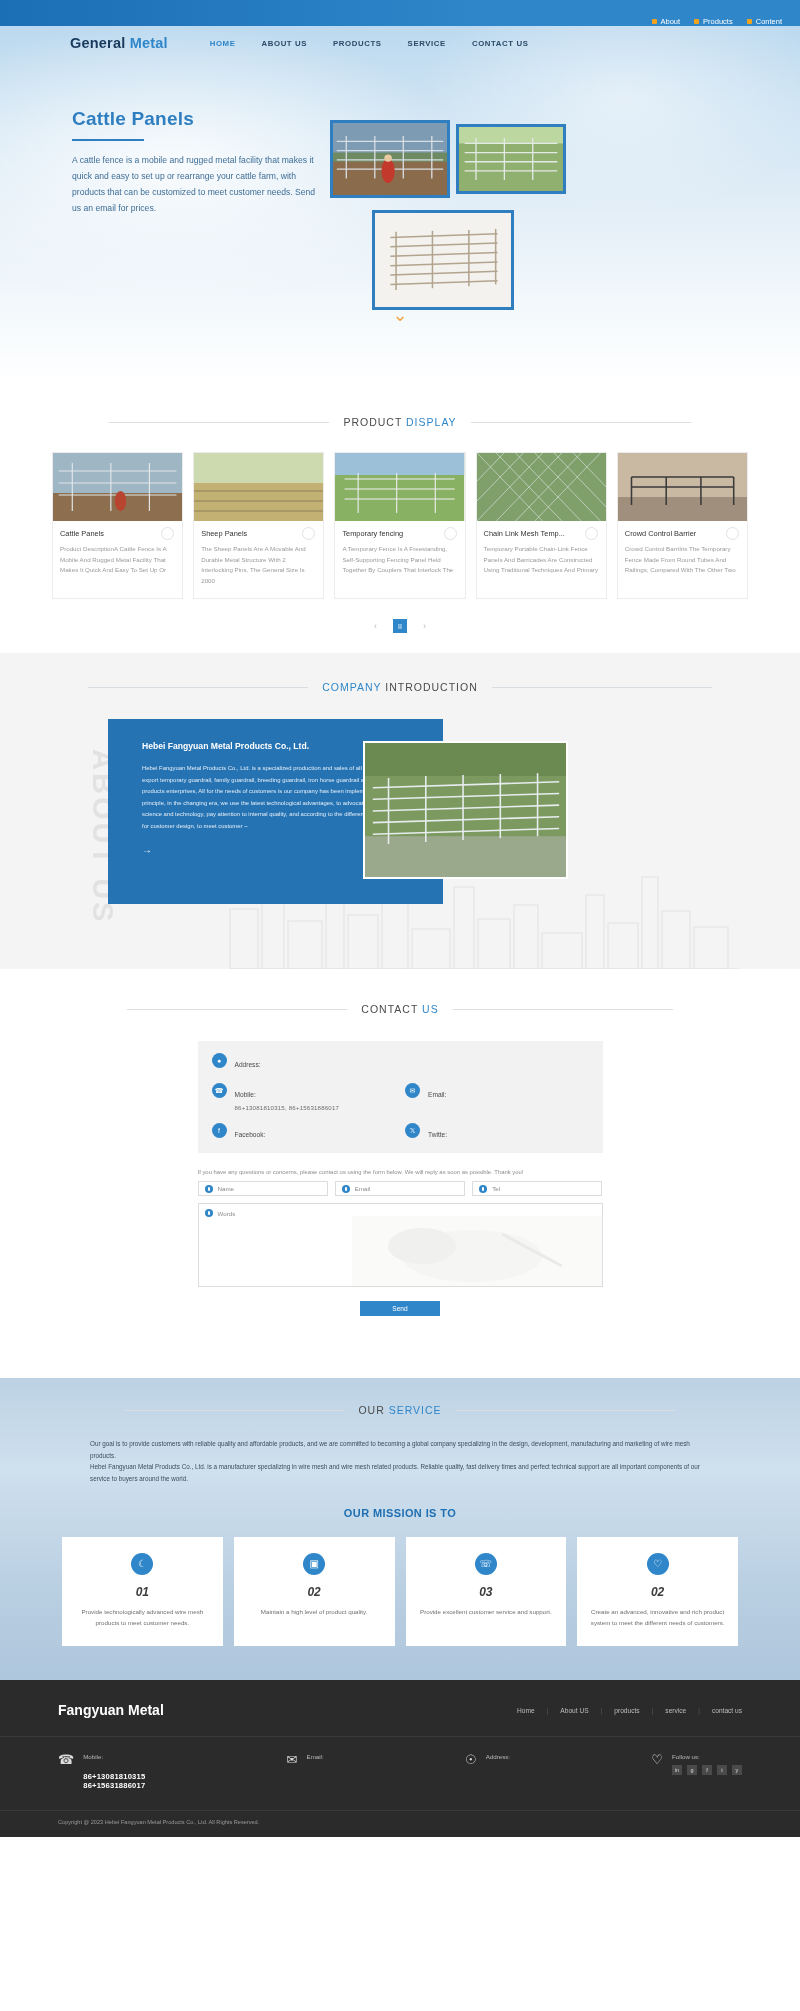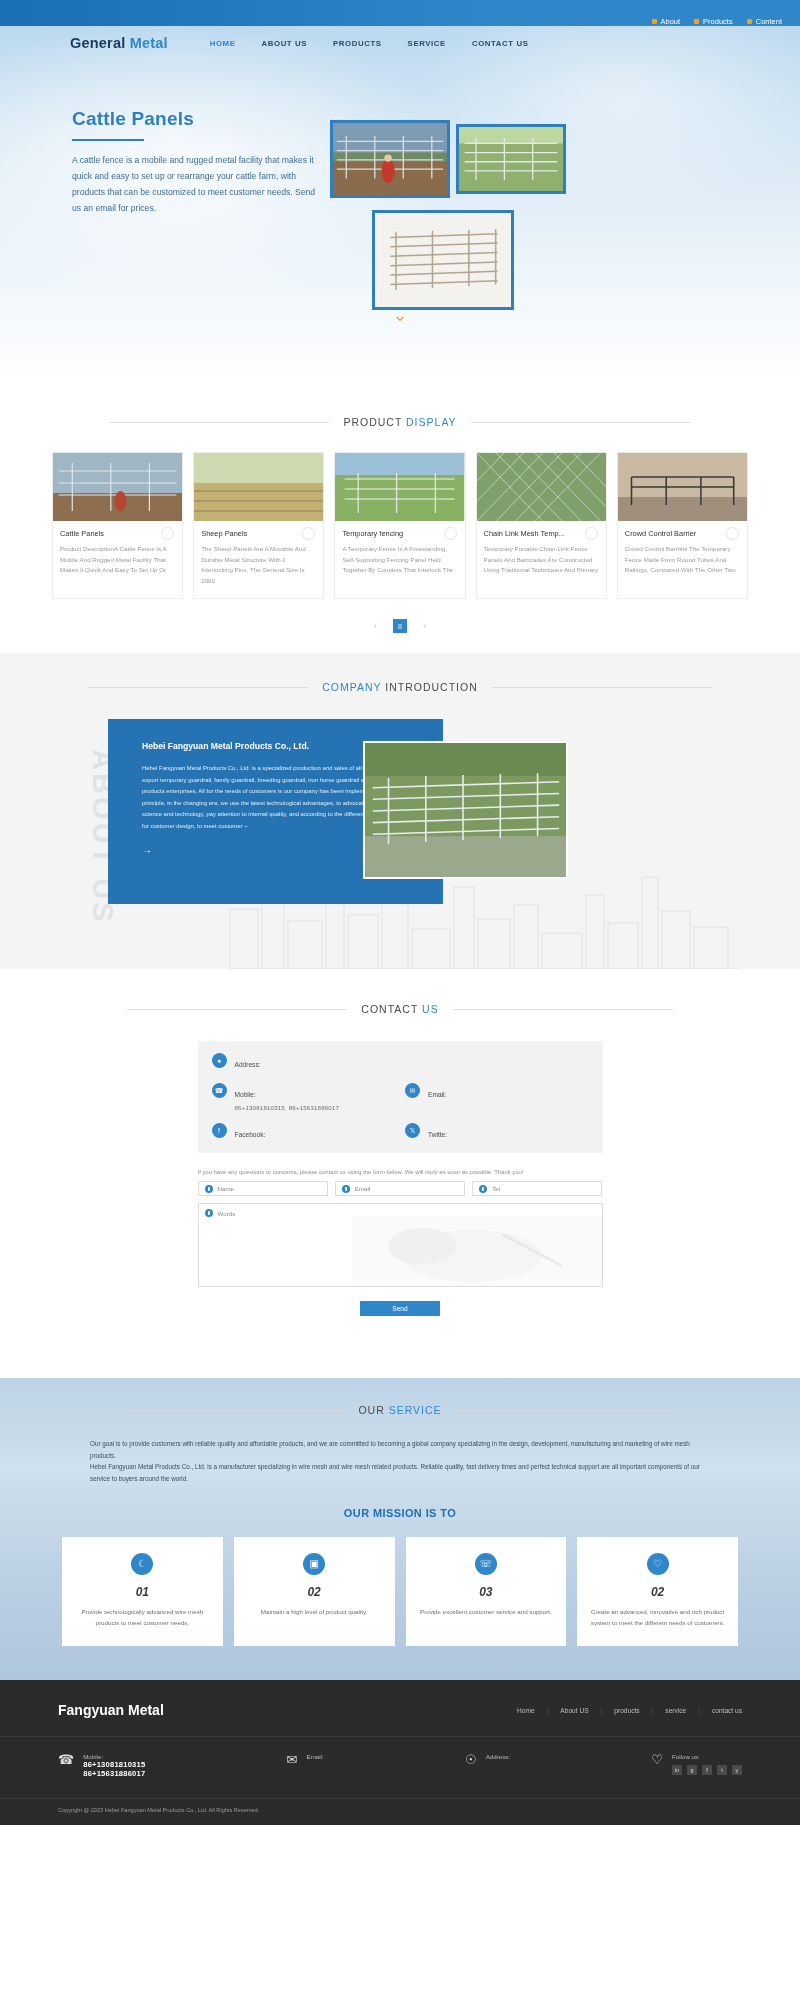--- a/index.html
+++ b/index.html
@@ -175,21 +175,21 @@
   .f-logo { font-size: 14px; font-weight: bold; color: #fff; }
   .f-nav { display: flex; align-items: center; gap: 12px; font-size: 6.6px; color: #bdbdbd; }
   .f-sep { color: #555; }
   .f-mid {
     display: flex; justify-content: space-between; padding: 16px 58px 20px;
     border-top: 1px solid #3a3a3a;
   }
   .f-col { display: flex; gap: 9px; align-items: flex-start; }
   .f-ico { font-size: 13px; color: #ddd; line-height: 1; }
   .f-lab { font-size: 6.2px; color: #b9b9b9; }
-  .f-val { font-size: 7.6px; color: #fff; font-weight: bold; margin-top: 0; letter-spacing: .2px; }
+  .f-val { font-size: 7.6px; color: #fff; font-weight: bold; margin-top: 12px; letter-spacing: .2px; }
   .f-val2 { font-size: 7.6px; color: #fff; font-weight: bold; letter-spacing: .2px; }
   .socials { display: flex; gap: 5px; margin-top: 5px; }
   .soc { width: 10px; height: 10px; background: #4a4a4a; color: #ddd; font-size: 5.5px;
          display: flex; align-items: center; justify-content: center; }
   .f-bottom { border-top: 1px solid #3a3a3a; padding: 8px 58px 12px; font-size: 5.6px; color: #9a9a9a; }
 </style>
 </head>
 <body>
 
 <div class="page">

